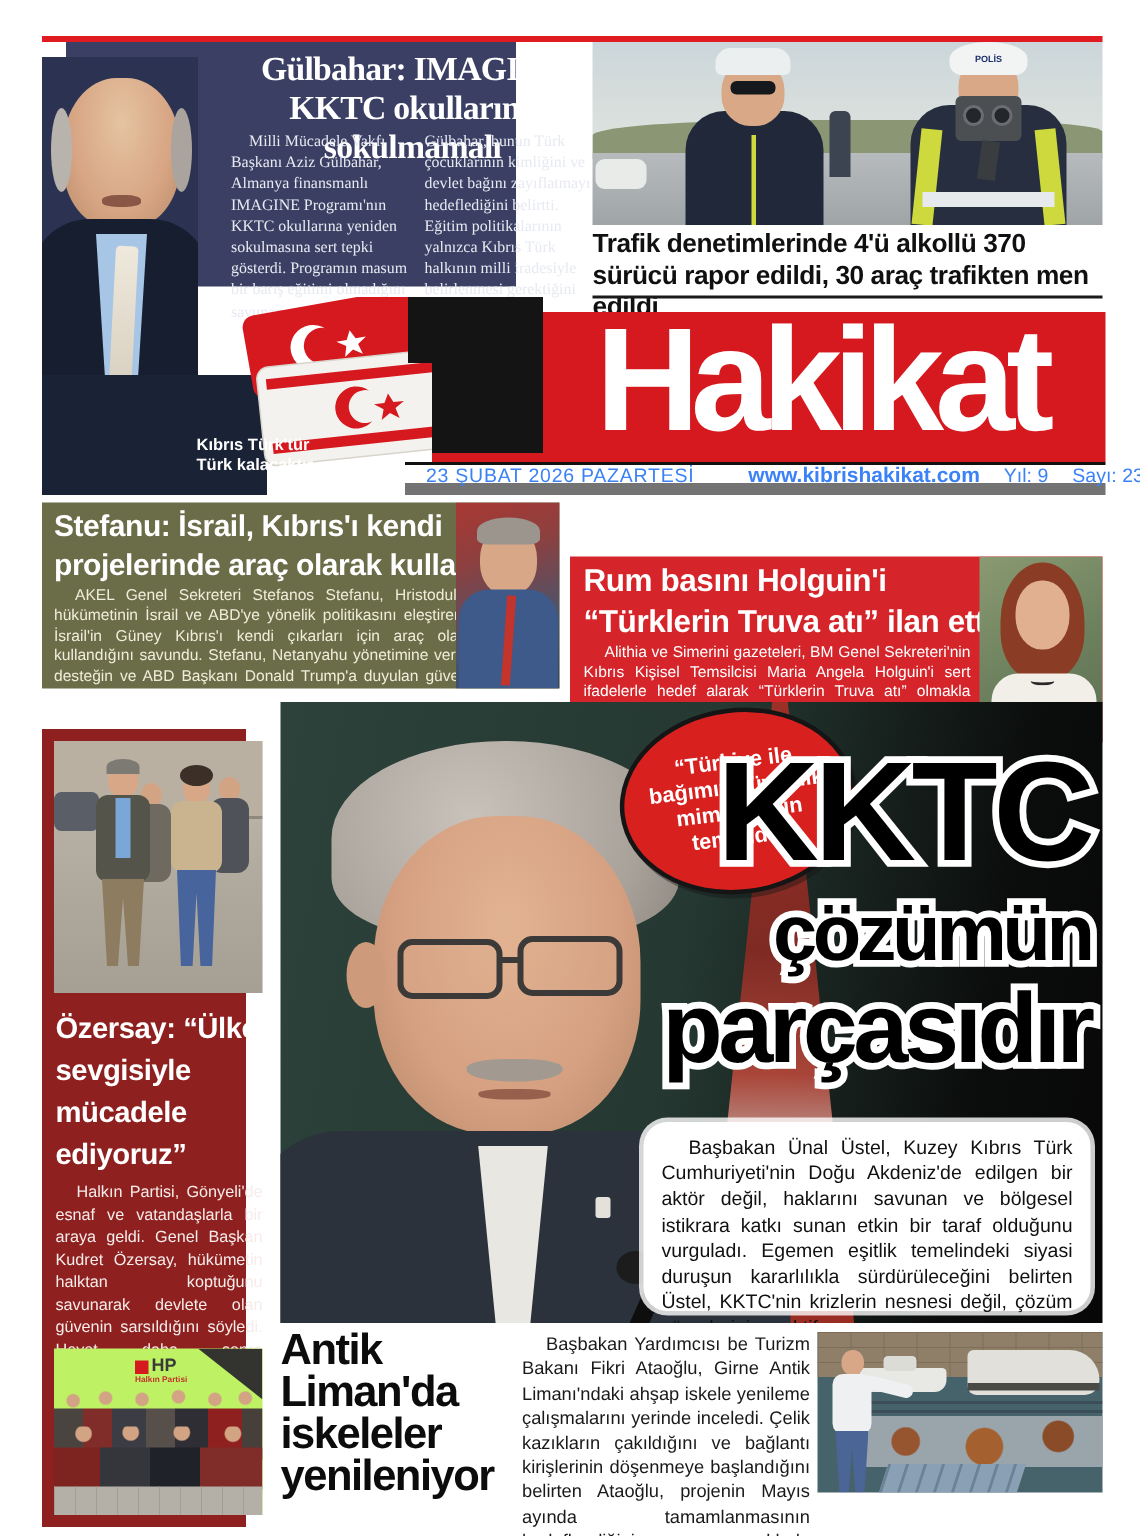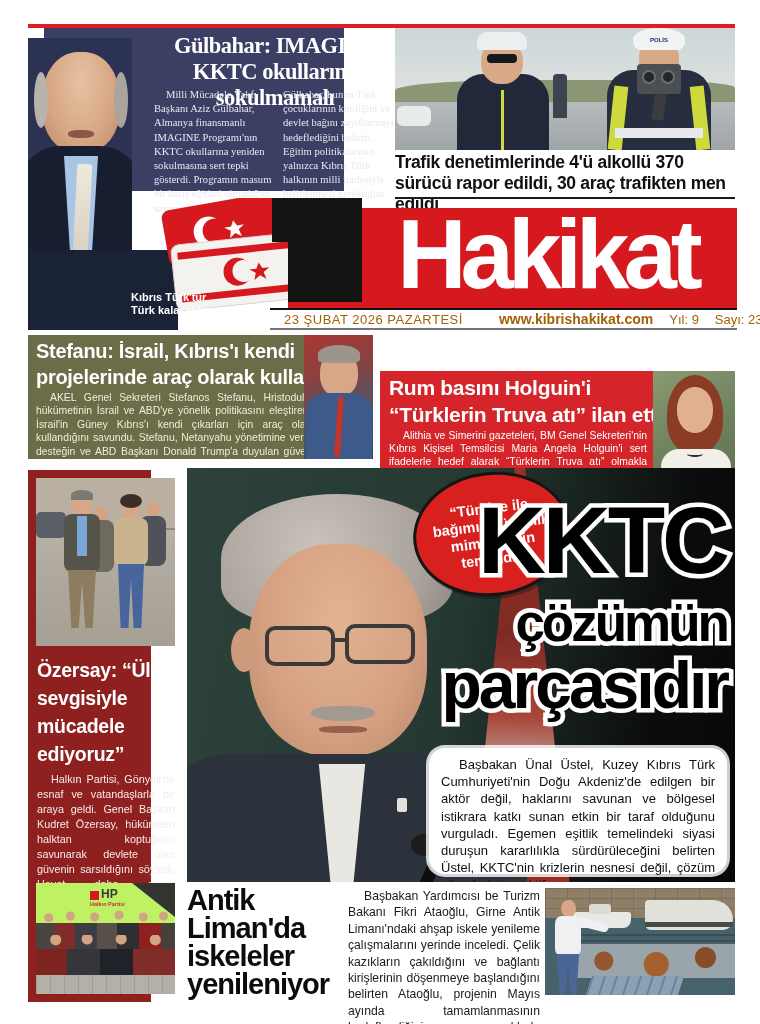--- a/index.html
+++ b/index.html
@@ -17,21 +17,21 @@
   
   .blob{position:absolute;background:#d8201f;border:3px solid #151515;border-radius:50%;
         transform:rotate(-7deg);display:flex;align-items:center;justify-content:center;
         text-align:center;color:#fff;font-weight:bold;box-shadow:2px 3px 0 #15151566;}
   
   .white-blob{position:absolute;background:#fff;border-radius:16px;color:#101010;
               box-shadow:0 0 0 3px #ffffffcc;}
   .white-blob p{margin:0;text-indent:18px;text-align:justify;}
   
   .datestrip{position:absolute;display:flex;align-items:center;border-top:2px solid #111;
-             border-bottom:2px solid #737373;font-size:13px;color:#a16207;background:#fff;}
+             border-bottom:8px solid #737373;font-size:13px;color:#3b82f6;background:#fff;}
   .datestrip span{white-space:nowrap;}
 </style>
 </head>
 <body>
 
 <div class="page">
 
   <div class="abs" style="left:28px;top:24px;width:707px;height:4px;background:#e01b22;"></div>
 
   <div class="abs" style="left:44px;top:28px;width:300px;height:163px;background:#3a3f63;font-family:Liberation Serif, serif;">
@@ -148,21 +148,21 @@
     <p style="position:absolute;left:9px;top:58px;width:258px;margin:0;font-size:10.4px;
               line-height:13.2px;color:#ffffff;text-indent:14px;text-align:justify;">Alithia ve Simerini gazeteleri, BM Genel Sekreteri'nin Kıbrıs Kişisel Temsilcisi Maria Angela Holguin'i sert ifadelerle hedef alarak “Türklerin Truva atı” olmakla suçladı. Rum basını, Holguin'in Ankara'nın tezlerine yakın durduğunu savunurken, gelişmelerin Rum Yönetimi Başkanı Nikos Hristodulidis'te rahatsızlık yarattığını yazdı.</p>
     <div class="photo" style="left:273px;top:0;width:82px;height:124px;background:linear-gradient(150deg,#8a9a72 0%,#6f825f 50%,#5c6e50 100%);">
       <div class="abs" style="left:14px;top:4px;width:56px;height:78px;border-radius:50% 50% 40% 40%;background:#8a3d24;"></div>
       <div class="abs" style="left:24px;top:16px;width:36px;height:46px;border-radius:48%;background:#e0b091;"></div>
       <div class="abs" style="left:8px;top:78px;width:70px;height:46px;border-radius:18px 18px 0 0;background:#f1efe8;"></div>
       <div class="abs" style="left:34px;top:80px;width:16px;height:6px;border-radius:50%;border-bottom:2px solid #2a2a2a;"></div>
     </div>
   </div>
 
-  <div class="abs" style="left:28px;top:470px;width:123px;height:532px;background:#8e2120;">
+  <div class="abs" style="left:28px;top:486px;width:136px;height:532px;background:#8e2120;">
 
     <div class="photo" style="left:8px;top:8px;width:139px;height:168px;background:linear-gradient(#c3bbae 0%,#b3aca0 45%,#a59f94 100%);">
       <div class="abs" style="left:0;top:0;width:139px;height:52px;background:#b9b0a2;border-bottom:2px solid #8f887c;"></div>
       <div class="abs" style="left:0;top:34px;width:30px;height:26px;background:#5a5e66;border-radius:5px;"></div>
       <div class="abs" style="left:58px;top:28px;width:14px;height:16px;border-radius:50%;background:#d3a484;"></div>
       <div class="abs" style="left:52px;top:42px;width:26px;height:52px;border-radius:8px;background:#6e6a60;"></div>
       <div class="abs" style="left:110px;top:24px;width:14px;height:16px;border-radius:50%;background:#d3a484;"></div>
       <div class="abs" style="left:104px;top:38px;width:26px;height:50px;border-radius:8px;background:#4f5258;"></div>
 
       <div class="abs" style="left:36px;top:16px;width:20px;height:22px;border-radius:48%;background:#d8a787;"></div>

